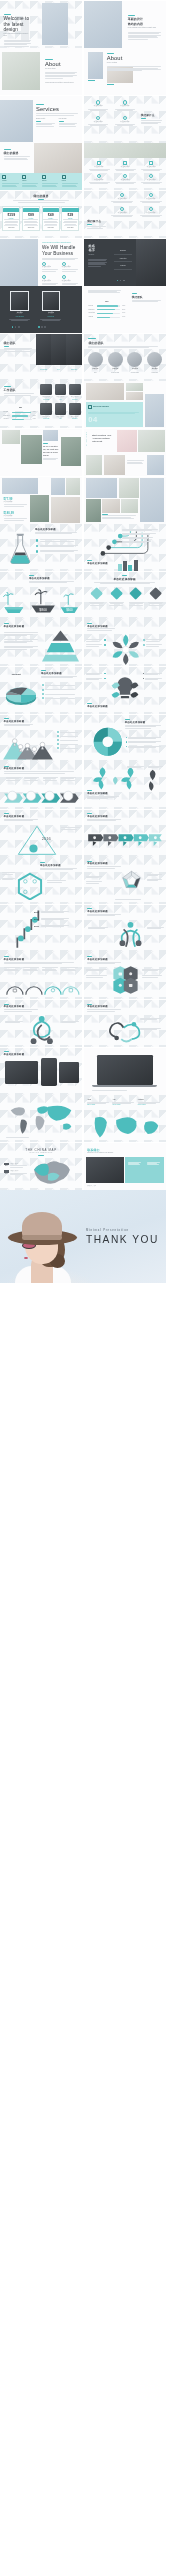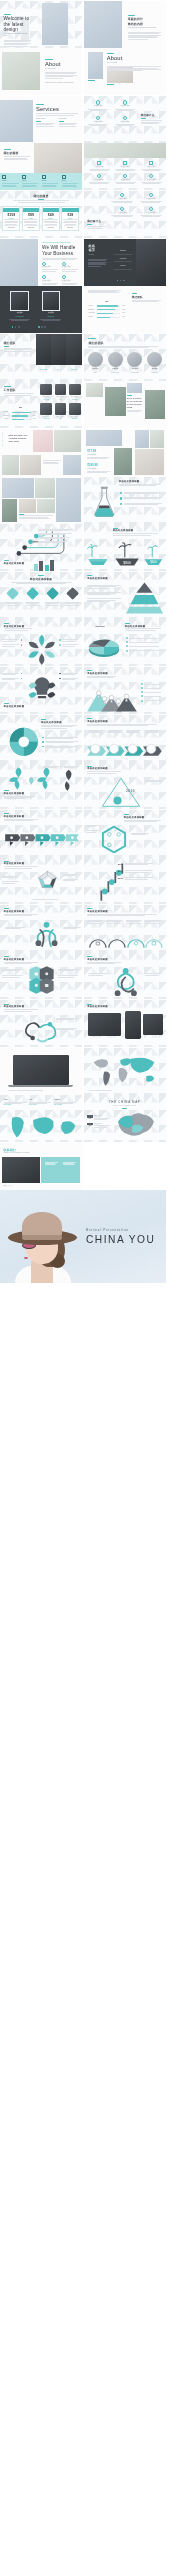--- a/index.html
+++ b/index.html
@@ -814,20 +814,37 @@
             <div class="sub" style="font-size:1.2px;color:#4dbdbd;">Ceo</div>
           </div>
         <div class="col ctr" style="gap:0.6px;">
             <div class="avatar sq" style="width:11.7px;height:11.7px;background:linear-gradient(150deg,#666c72,#3d4247);"></div>
             <div class="sub" style="font-size:1.3px;">标题文字添加</div>
             <div class="sub" style="font-size:1.2px;color:#4dbdbd;">Marketing</div>
           </div>
       </div>
     </div>
 
+    <div class="slide">
+      <div class="abs ph c" style="left:2.3px;top:1.2px;width:38px;height:17.5px;"></div>
+      <div class="abs ph b" style="left:42px;top:1.2px;width:17.5px;height:8.2px;"></div>
+      <div class="abs ph c" style="left:42px;top:10.5px;width:17.5px;height:8.2px;"></div>
+      <div class="abs ph a" style="left:61px;top:13px;width:19px;height:33px;"></div>
+      <div class="abs teal-p" style="left:2.3px;top:21px;width:57px;height:24.5px;">
+        <div class="abs row" style="left:2.3px;top:2.9px;align-items:center;gap:1.2px;">
+          <div class="ico" style="border-color:#2f7d7d;width:3.5px;height:3.5px;"></div>
+          <div class="sub" style="color:#2b6d6d;font-weight:700;">Web Design Packages</div>
+        </div>
+        <div class="abs lines" style="left:2.3px;top:9.3px;">
+          <div class="ln" style="width:51px;background:#a7dede;"></div>
+            <div class="ln" style="width:47px;background:#a7dede;"></div>
+        </div>
+        <div class="abs num-big" style="left:2.3px;top:13px;">04</div>
+      </div>
+    </div>
 
     <div class="slide">
       <div class="abs ph b" style="left:2.3px;top:1.2px;width:17.5px;height:14px;"></div>
       <div class="abs ph g" style="left:21px;top:5.8px;width:21px;height:29px;"></div>
       <div class="abs ph a" style="left:43px;top:1.2px;width:15px;height:10.5px;"></div>
       <div class="abs ph g" style="left:61px;top:8.2px;width:20px;height:29px;"></div>
       <div class="abs col" style="left:43px;top:14px;width:16.3px;gap:1.2px;">
         <div class="rule sm"></div>
         <div class="quote" style="font-size:2px;">To live a creative life, we must lose our fear of being wrong.</div>
         <div class="lines">
@@ -1849,18 +1866,18 @@
         <div class="fig-bun"></div>
       <div class="fig-face"></div>
       <div class="fig-lip"></div>
         <div class="fig-glasses"></div>
       <div class="fig-hatbrim"></div>
         <div class="fig-hatcrown"></div>
         <div class="fig-hatband"></div>
     </div>
     <div class="banner-text">
       <div class="kicker">Minimal Presentation</div>
-      <div class="outro-title">CHINA YOU</div>
+      <div class="outro-title">THANK YOU</div>
     </div>
   </div>
 
 </div>
 
 
 </body></html>

